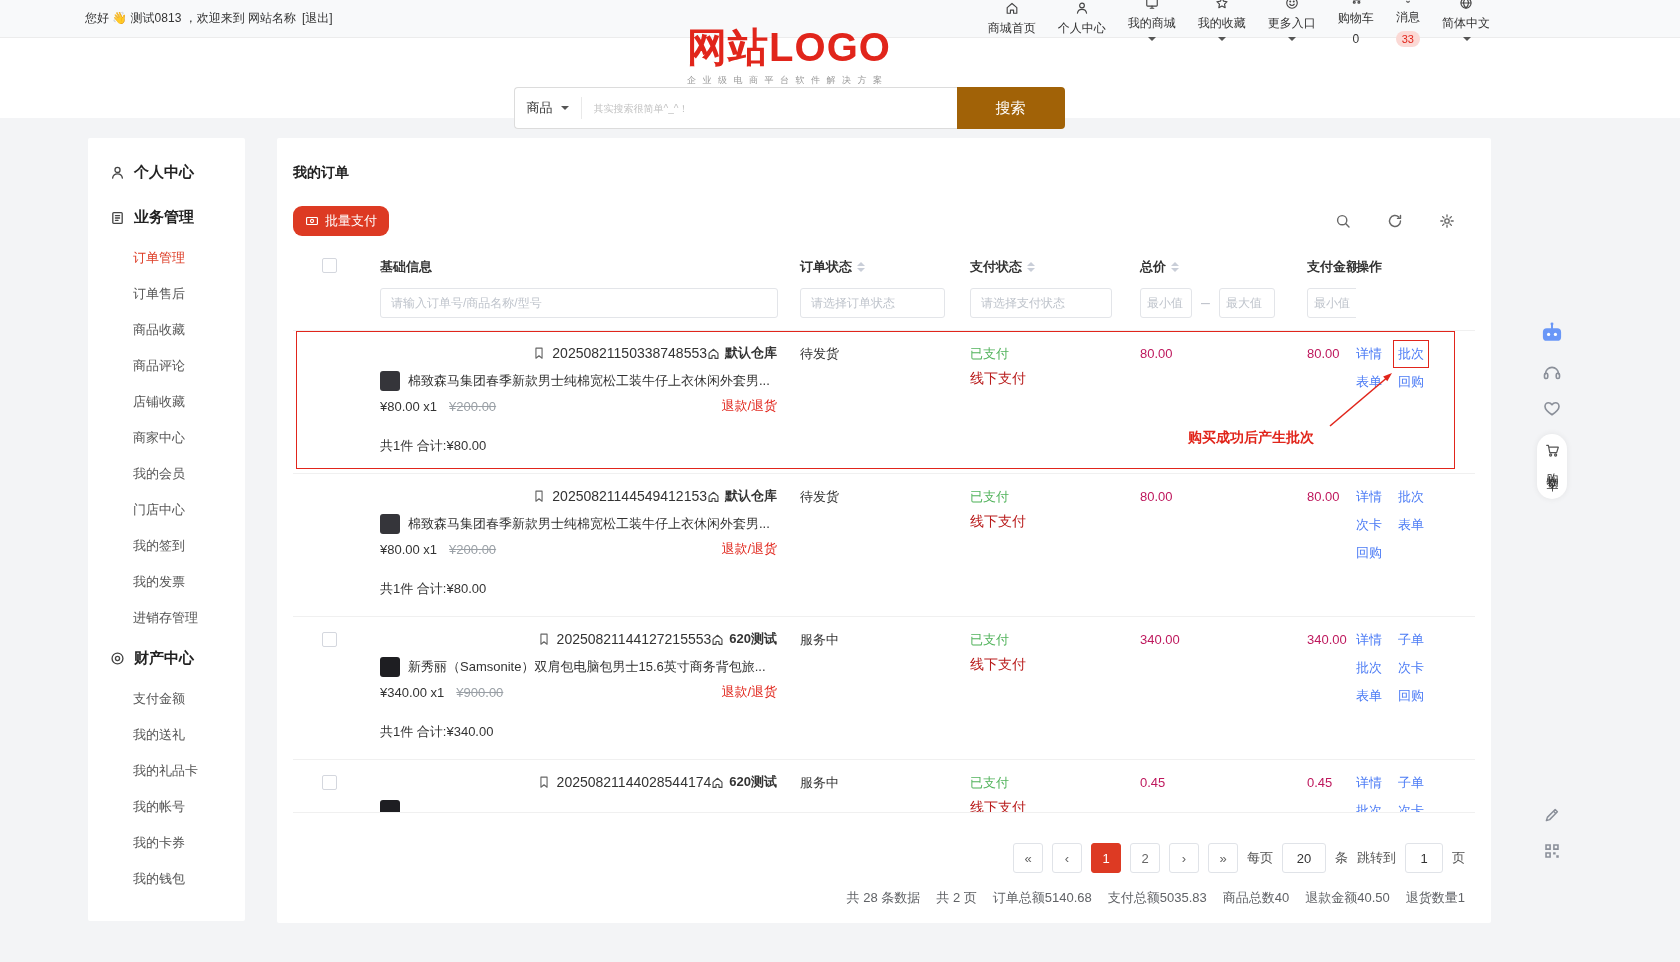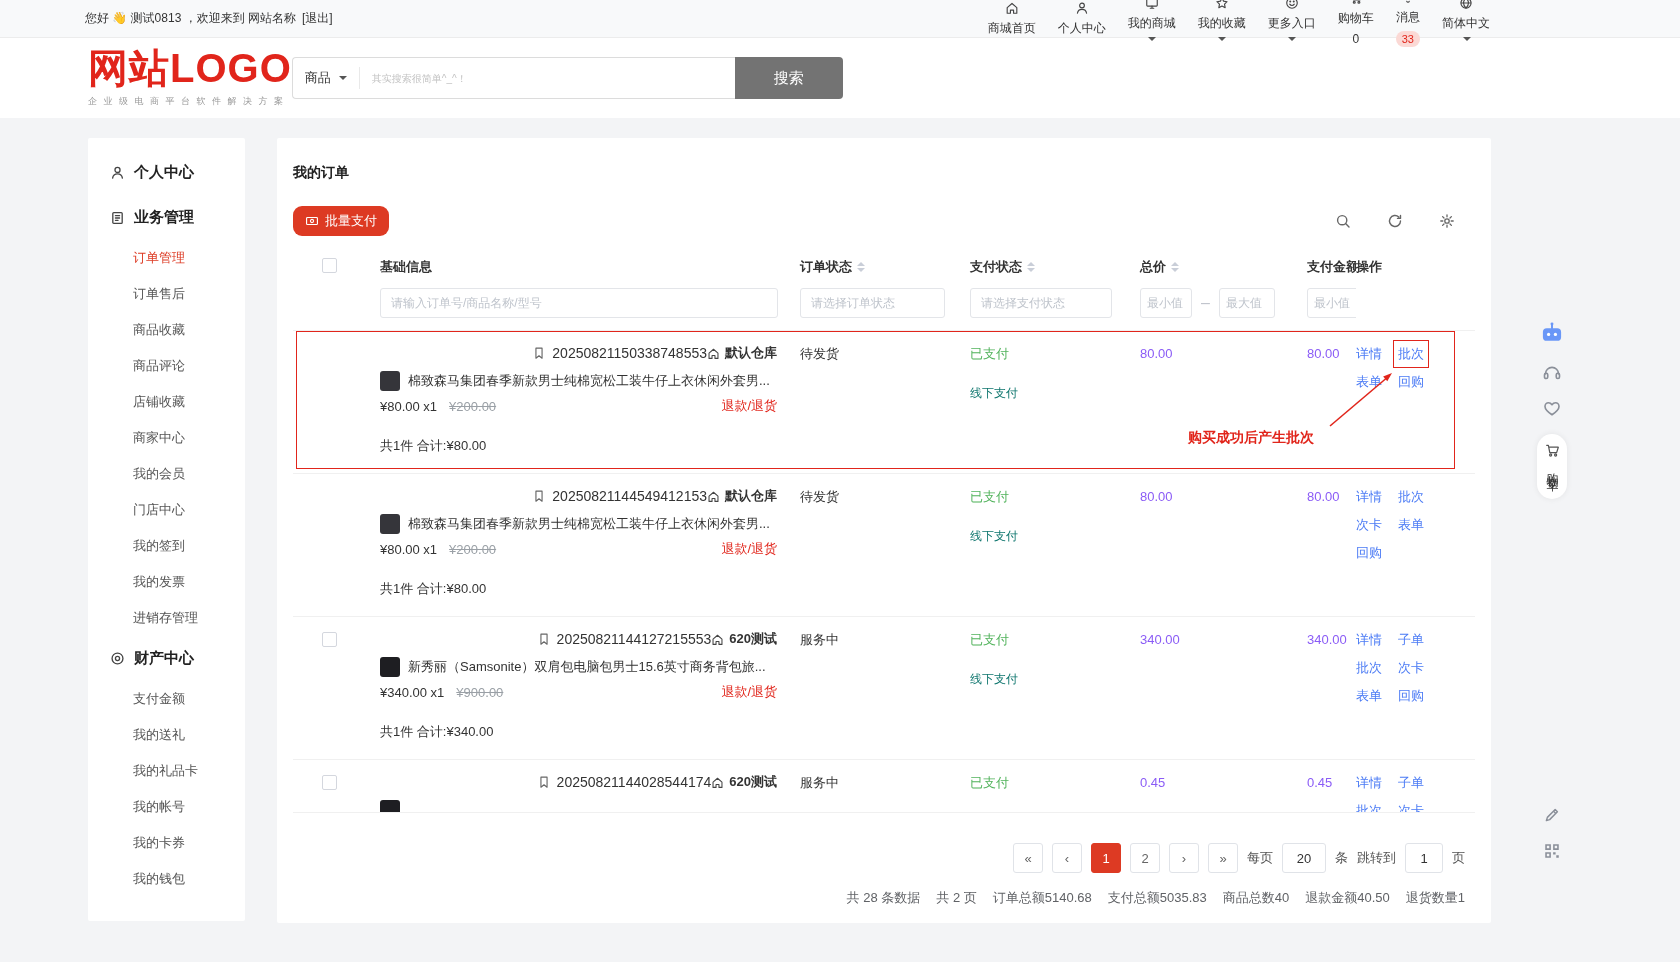--- a/index.html
+++ b/index.html
@@ -13,29 +13,29 @@
     display:flex; align-items:center; justify-content:space-between;
     padding:0 190px 0 85px; font-size:12px; color:#333; }
   .topbar-left { display:flex; align-items:center; gap:6px; }
   .topbar-right { display:flex; align-items:center; gap:22px; }
   .tb-item { display:flex; align-items:center; gap:5px; cursor:pointer; white-space:nowrap;flex-direction:column; }
   .logout { cursor:pointer; }
   .badge { background:#fbd9d5; color:#e1251b; font-size:11px; line-height:16px; padding:0 6px; border-radius:9px; }
   .caret-down { width:0; height:0; border-left:4px solid transparent; border-right:4px solid transparent; border-top:4px solid #555; margin-left:1px; }
 
   
-  .header { height:80px; background:#fff; display:flex; align-items:center; justify-content:flex-start; padding:0 190px 0 88px; }
+  .header { height:80px; background:#fff; display:flex; align-items:center; justify-content:center; padding:0 190px 0 88px;flex-direction:column; }
   .logo-text { font-size:40px; font-weight:900; color:#e1251b; line-height:1; letter-spacing:1px; }
   .logo-sub { font-size:9px; color:#999; letter-spacing:6.5px; margin-top:7px; white-space:nowrap; }
   .search-wrap { display:flex; align-items:center; }
   .search-box { display:flex; align-items:center; width:443px; height:42px; background:#fff; border:1px solid #dcdcdc; border-right:none; border-radius:4px 0 0 4px; }
   .search-cat { display:flex; align-items:center; gap:7px; padding:0 12px; font-size:13px; color:#333; border-right:1px solid #e9e9e9; height:22px; cursor:pointer; white-space:nowrap; }
   .search-input { flex:1; min-width:0; border:none; outline:none; padding:0 12px; font-size:10px; color:#3b82f6; background:transparent; }
   .search-input::placeholder { color:#c3c3c3; }
-  .search-btn { width:108px; height:42px; background:#737373; color:#fff; font-size:15px; border:none; border-radius:0 4px 4px 0; cursor:pointer; font-family:inherit; }
+  .search-btn { width:108px; height:42px; background:#a16207; color:#fff; font-size:15px; border:none; border-radius:0 4px 4px 0; cursor:pointer; font-family:inherit; }
 
   
   .content { display:flex; align-items:flex-start; gap:32px; padding:20px 190px 0 88px; }
 
   
   .sidebar { width:157px; background:#fff; border-radius:2px; padding:12px 0 24px; flex:none; }
   .side-title { display:flex; align-items:center; gap:9px; padding:13px 0 13px 22px; font-size:15px; font-weight:bold; color:#222; }
   .side-item { padding:9px 0 9px 45px; font-size:13px; color:#555; cursor:pointer; line-height:18px; }
   .side-item.active { color:#dd3a23; }
 
@@ -82,22 +82,22 @@
   .thumb { width:20px; height:20px; border-radius:3px; background:#35353a; flex:none; cursor:pointer; }
   .thumb.dark { background:#1e1e22; }
   .p-title { font-size:13px; color:#333; white-space:nowrap; overflow:hidden; max-width:372px; }
   .price-line { display:flex; align-items:center; margin-top:6px; font-size:13px; padding-right:18px; }
   .price-now { color:#333; }
   .price-orig { color:#9aa0a6; text-decoration:line-through; margin-left:12px; }
   .refund { color:#e1251b; margin-left:auto; cursor:pointer; }
   .row-summary { margin-top:22px; font-size:13px; color:#333; }
   .st-text { font-size:13px; color:#333; line-height:20px; }
   .paid { color:#52b35c; font-size:13px; line-height:20px; }
-  .pay-method { color:#0f766e; font-size:12px; margin-top:19px; line-height:20px; }
-  .money { font-size:13px; color:#8b5cf6; line-height:20px; }
+  .pay-method { color:#b91c1c; font-size:14px; margin-top:4px; line-height:20px; }
+  .money { font-size:13px; color:#be185d; line-height:20px; }
   .actions-grid { display:grid; grid-template-columns:auto auto; column-gap:16px; row-gap:10px; justify-content:start; padding-top:1px; }
   .action { color:#4b7bf5; font-size:13px; text-decoration:none; cursor:pointer; white-space:nowrap; line-height:18px; }
   .action.boxed { outline:1px solid #e1251b; outline-offset:4px; }
 
   
   .row-highlight { position:absolute; left:3px; top:0; width:1159px; height:138px; border:1px solid #e1251b; pointer-events:none; z-index:6; }
   .annotation { position:absolute; left:895px; top:98px; color:#e1251b; font-size:14px; font-weight:bold; z-index:7; white-space:nowrap; }
   .arrow-svg { position:absolute; left:1030px; top:36px; z-index:7; pointer-events:none; }
 
   

